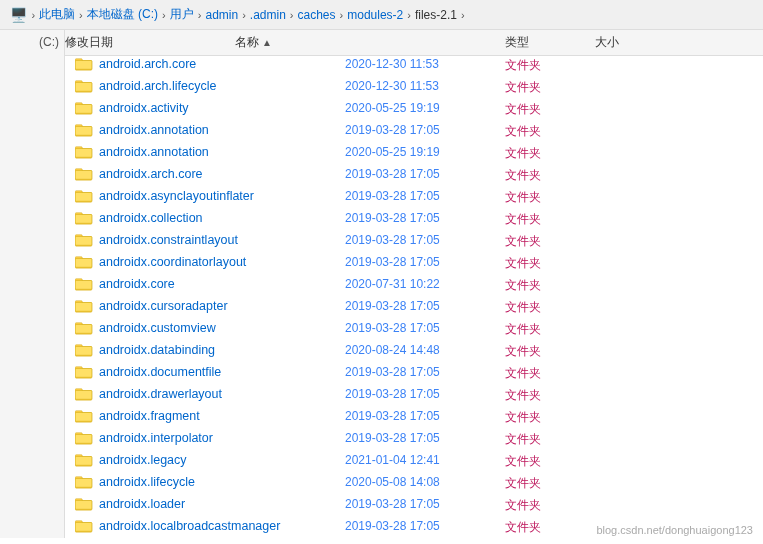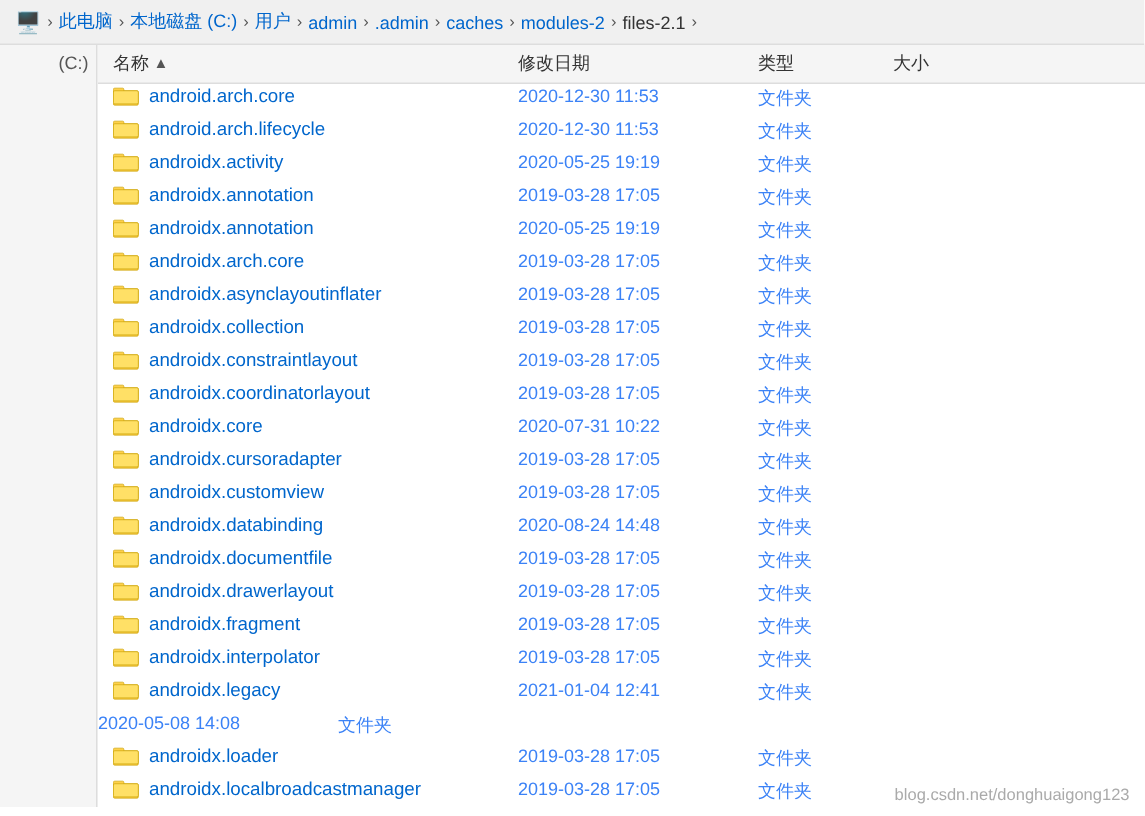--- a/index.html
+++ b/index.html
@@ -128,21 +128,21 @@
     }
 
     .file-date {
       width: 160px;
       font-size: 12px;
       color: #3b82f6;
     }
     .file-type {
       width: 90px;
       font-size: 12px;
-      color: #3b82f6;
+      color: #be185d;
     }
     .file-size {
       width: 80px;
       font-size: 12px;
       color: #333;
     }
 
     
     .watermark {
       position: fixed;
@@ -192,27 +192,27 @@
 
 <div class="main-layout">
 
   <div class="left-panel">
     <span>(C:)</span>
   </div>
 
   <div class="file-list">
 
     <div class="col-headers">
+      <div class="col-header col-date">
+        <span>修改日期</span>
+      </div>
       <div class="col-header col-name">
         <span>名称</span>
         <span class="sort-arrow">▲</span>
       </div>
-      <div class="col-header col-date">
-        <span>修改日期</span>
-      </div>
       <div class="col-header col-type">
         <span>类型</span>
       </div>
       <div class="col-header col-size">
         <span>大小</span>
       </div>
     </div>
 
     <div id="file-rows-container">
         <div class="file-row">
@@ -456,20 +456,28 @@
       <rect x="0" y="2" width="8" height="4" rx="1" ry="1" fill="#FFD04A" stroke="#C8A000" stroke-width="0.5"></rect>
       <rect x="0" y="4" width="19" height="10" rx="1" ry="1" fill="#FFE066" stroke="#C8A000" stroke-width="0.5"></rect>
     </svg></span>
         <span>androidx.legacy</span>
       </div>
       <div class="file-date">2021-01-04 12:41</div>
       <div class="file-type">文件夹</div>
       <div class="file-size"></div>
     </div>
         <div class="file-row">
+      <div class="file-name-cell">
+        <span class="folder-icon"><svg viewBox="0 0 20 16" xmlns="http://www.w3.org/2000/svg">
+      <rect x="0" y="4" width="19" height="11" rx="1" ry="1" fill="#FFD04A" stroke="#C8A000" stroke-width="0.5"></rect>
+      <rect x="0" y="2" width="8" height="4" rx="1" ry="1" fill="#FFD04A" stroke="#C8A000" stroke-width="0.5"></rect>
+      <rect x="0" y="4" width="19" height="10" rx="1" ry="1" fill="#FFE066" stroke="#C8A000" stroke-width="0.5"></rect>
+    </svg></span>
+        <span>androidx.lifecycle</span>
+      </div>
       <div class="file-date">2020-05-08 14:08</div>
       <div class="file-type">文件夹</div>
       <div class="file-size"></div>
     </div>
         <div class="file-row">
       <div class="file-name-cell">
         <span class="folder-icon"><svg viewBox="0 0 20 16" xmlns="http://www.w3.org/2000/svg">
       <rect x="0" y="4" width="19" height="11" rx="1" ry="1" fill="#FFD04A" stroke="#C8A000" stroke-width="0.5"></rect>
       <rect x="0" y="2" width="8" height="4" rx="1" ry="1" fill="#FFD04A" stroke="#C8A000" stroke-width="0.5"></rect>
       <rect x="0" y="4" width="19" height="10" rx="1" ry="1" fill="#FFE066" stroke="#C8A000" stroke-width="0.5"></rect>

